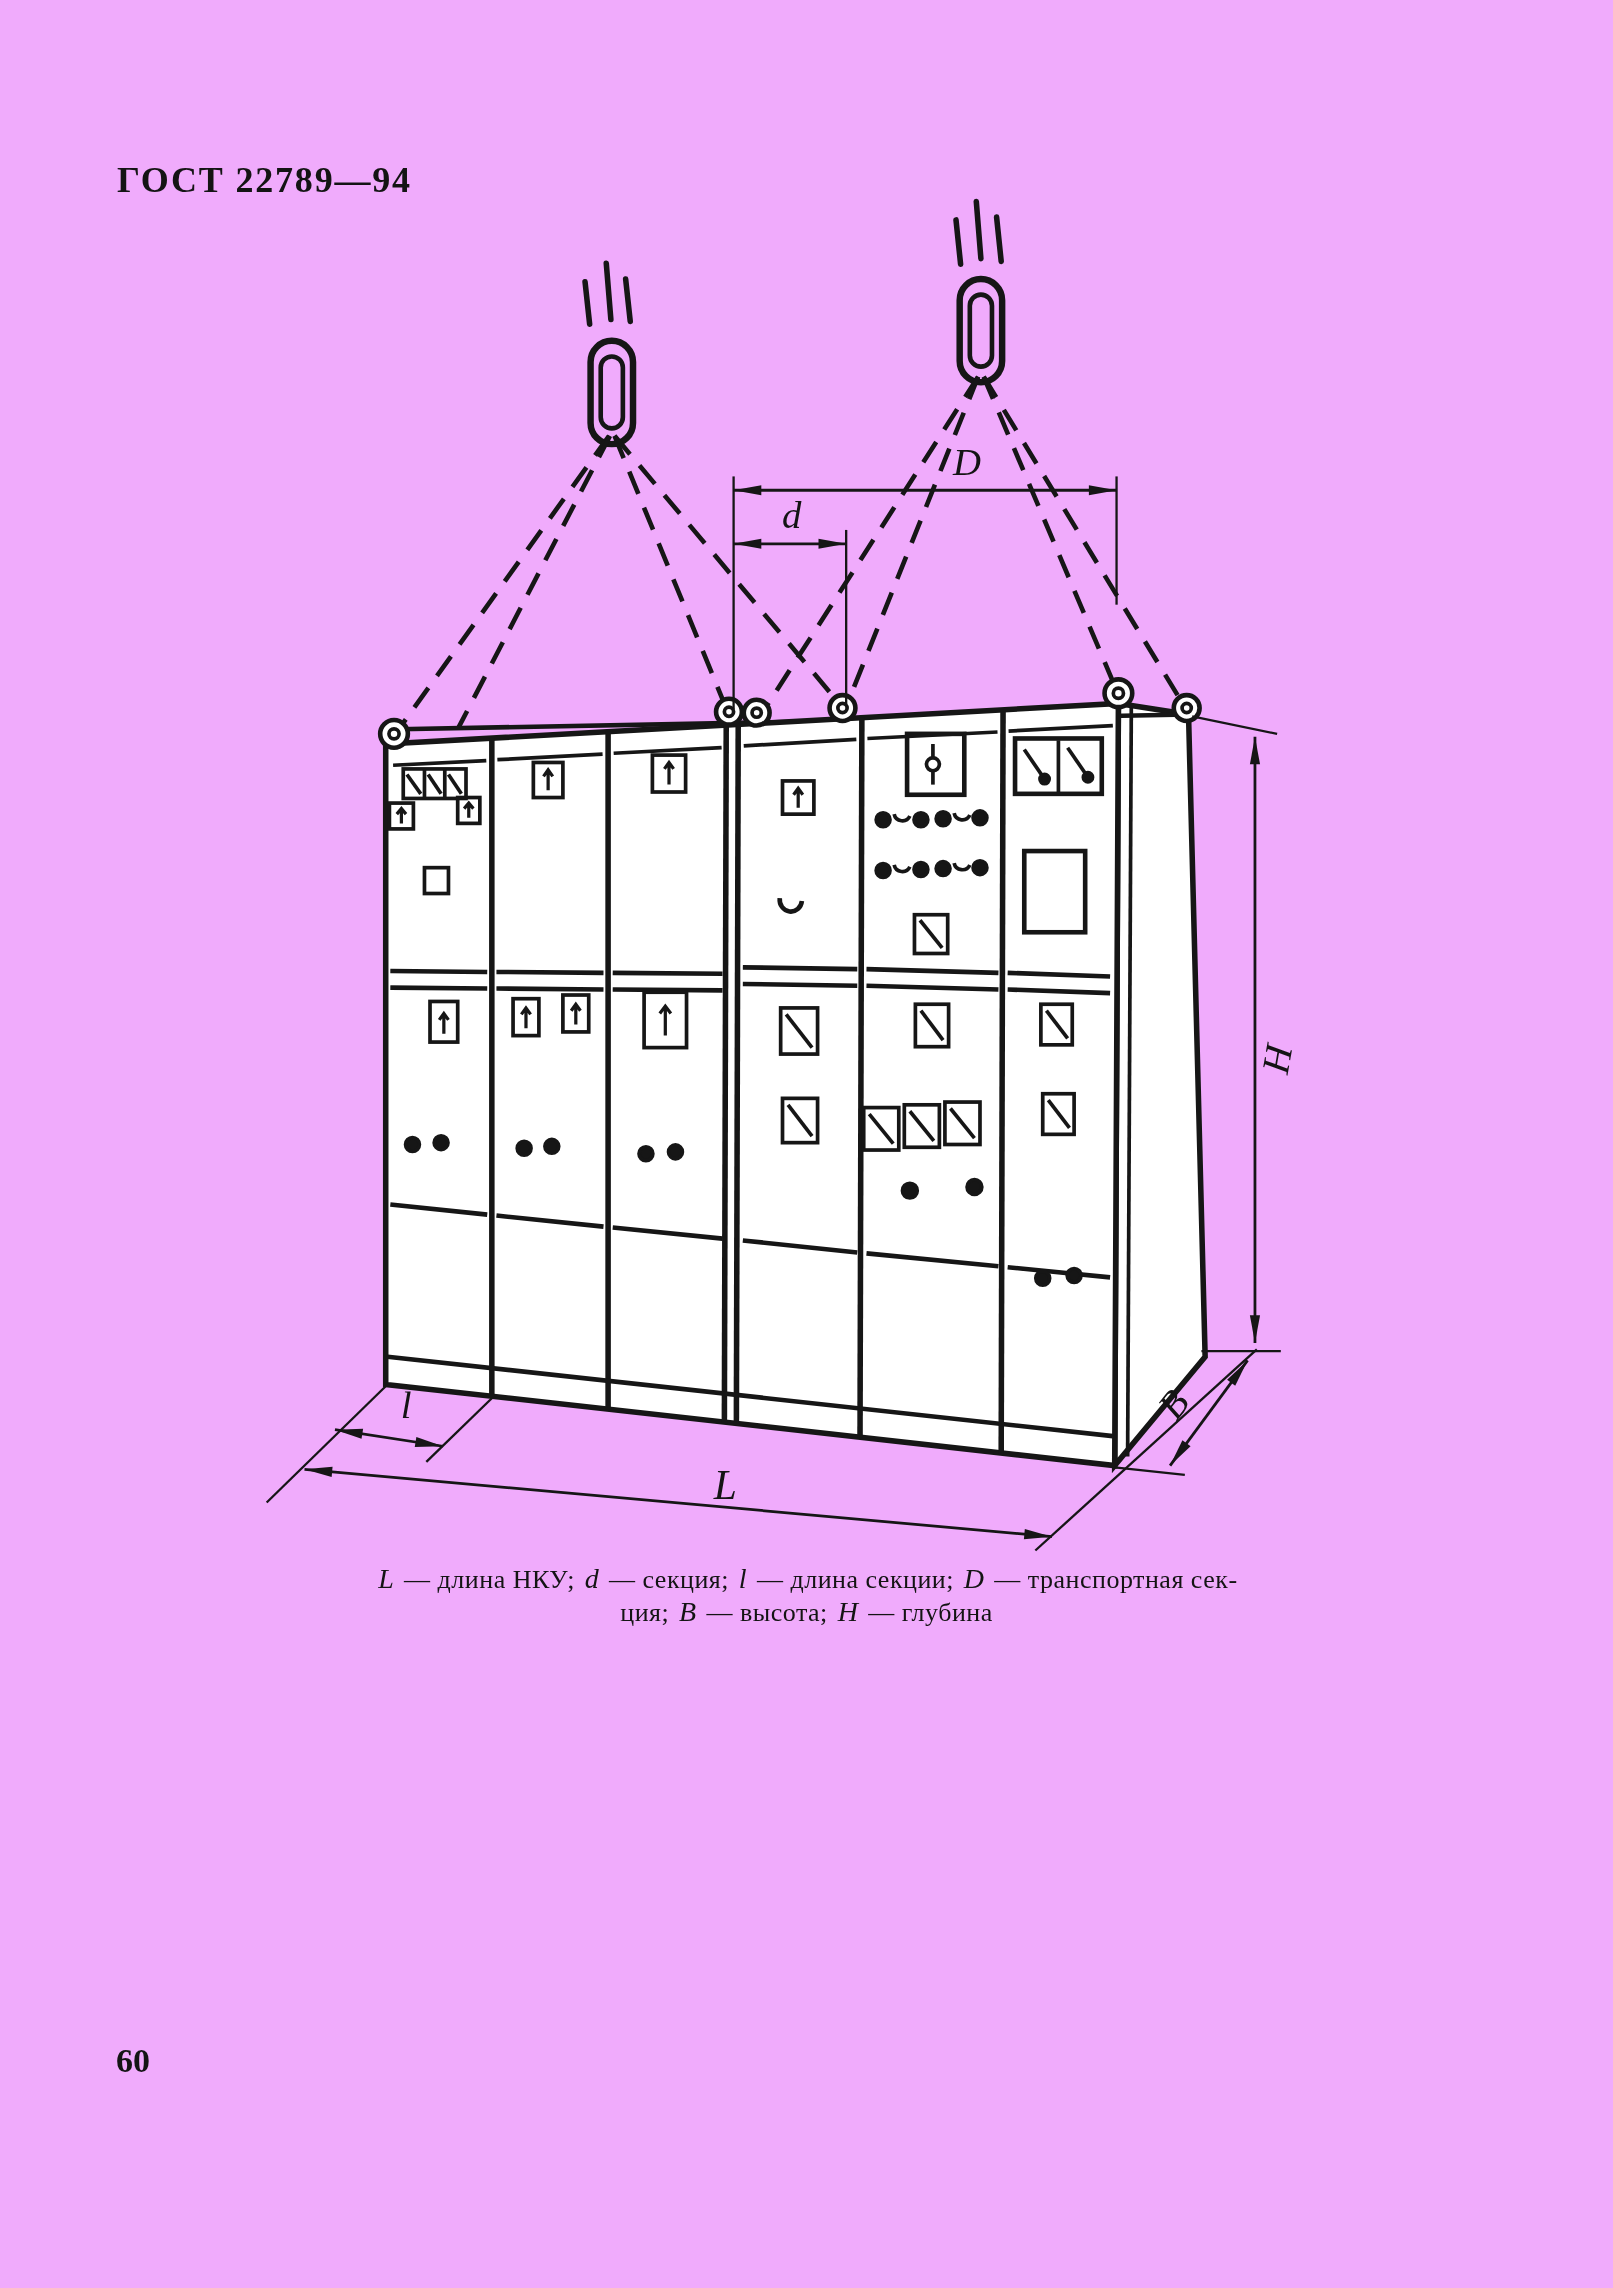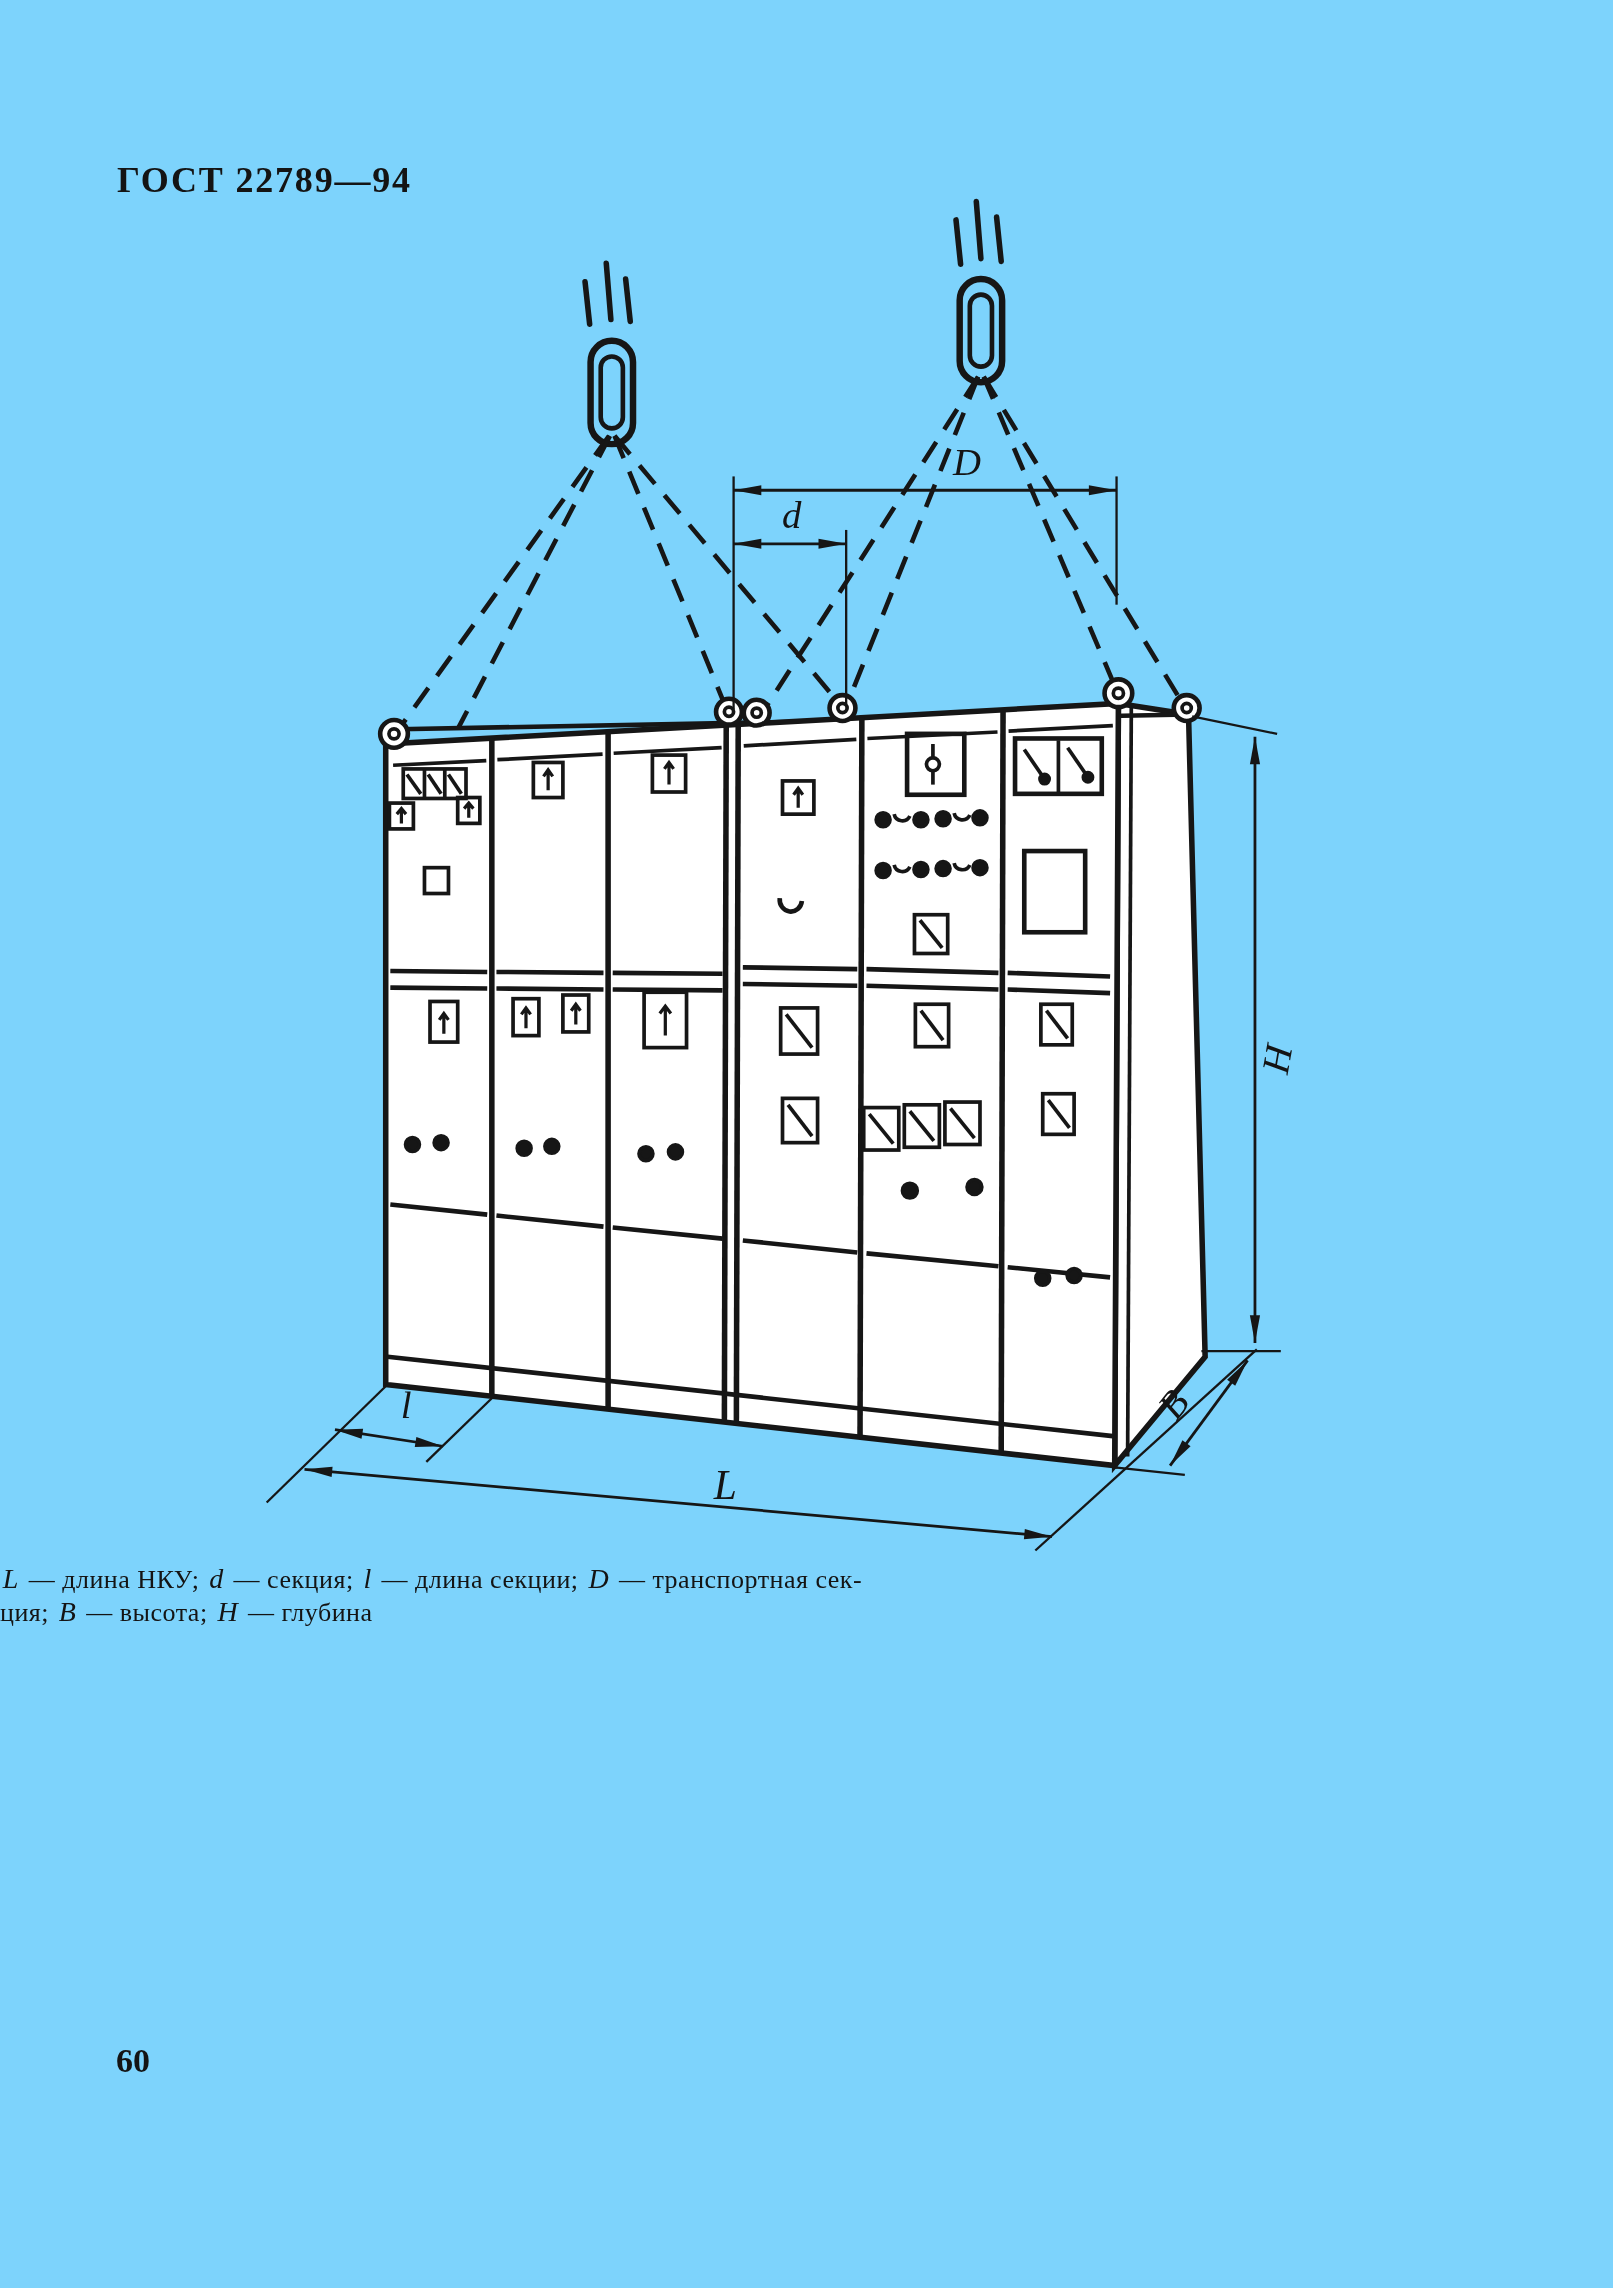--- a/index.html
+++ b/index.html
@@ -1,33 +1,33 @@
 <!DOCTYPE html>
 <html style="font-size:14.8px"><head>
 <meta charset="utf-8">
 <style>
   html,body{margin:0;padding:0;background:#e8e8e4;}
   .page{
     position:relative;
     width:1613px;height:2289px;
     margin:0 auto;
-    background:#7dd3fc;
+    background:#f0abfc;
     font-family:"Liberation Serif", serif;
     color:#141414;
     overflow:hidden;
   }
   .doc-header{
     position:absolute;left:117px;top:159px;
     font-size:36px;font-weight:bold;letter-spacing:1.8px;
     font-family:"Liberation Serif", serif;
   }
   .drawing-svg{position:absolute;left:0;top:0;}
   .caption{
     position:absolute;left:0;top:1563px;width:1613px;
-    text-align:left;
+    text-align:center;
     font-size:26px;line-height:32px;
     letter-spacing:0.5px;
   }
   .caption .cap-var{font-style:italic;font-size:28px;padding:0 2.8px;}
   .figure-label{
     position:absolute;left:0;top:1639px;width:1613px;
     text-align:center;
     font-size:31px;letter-spacing:0.9px;
   }
   .page-number{

